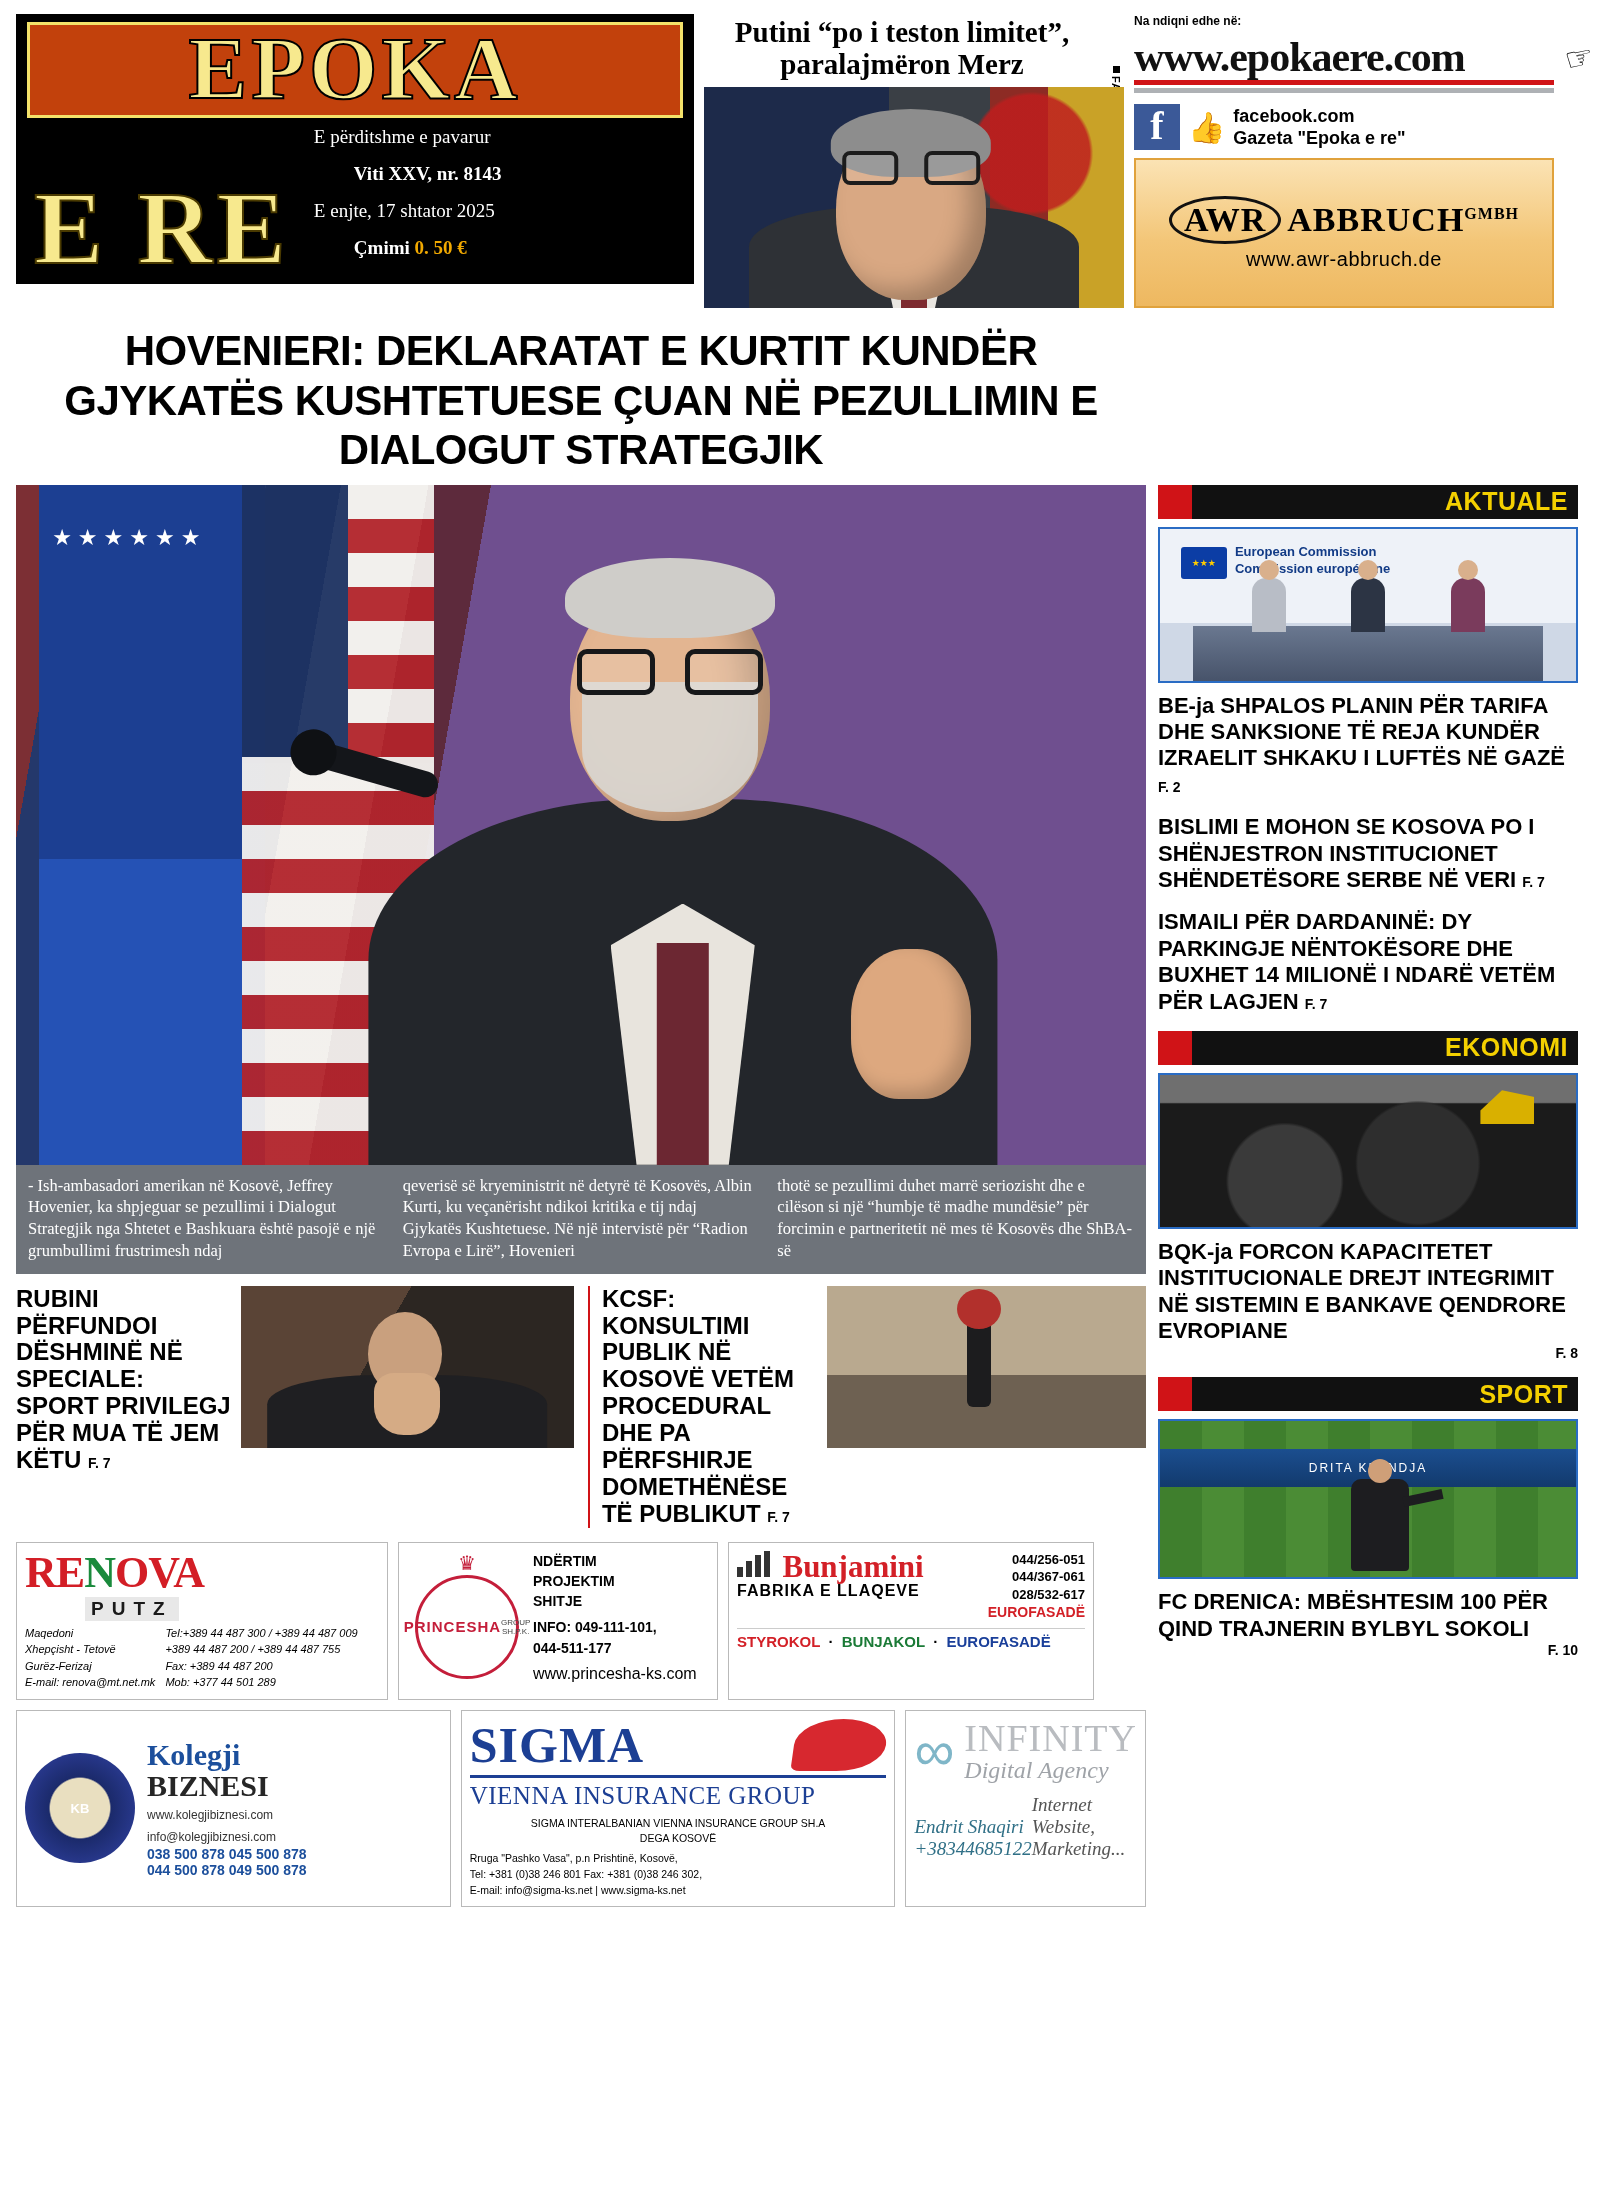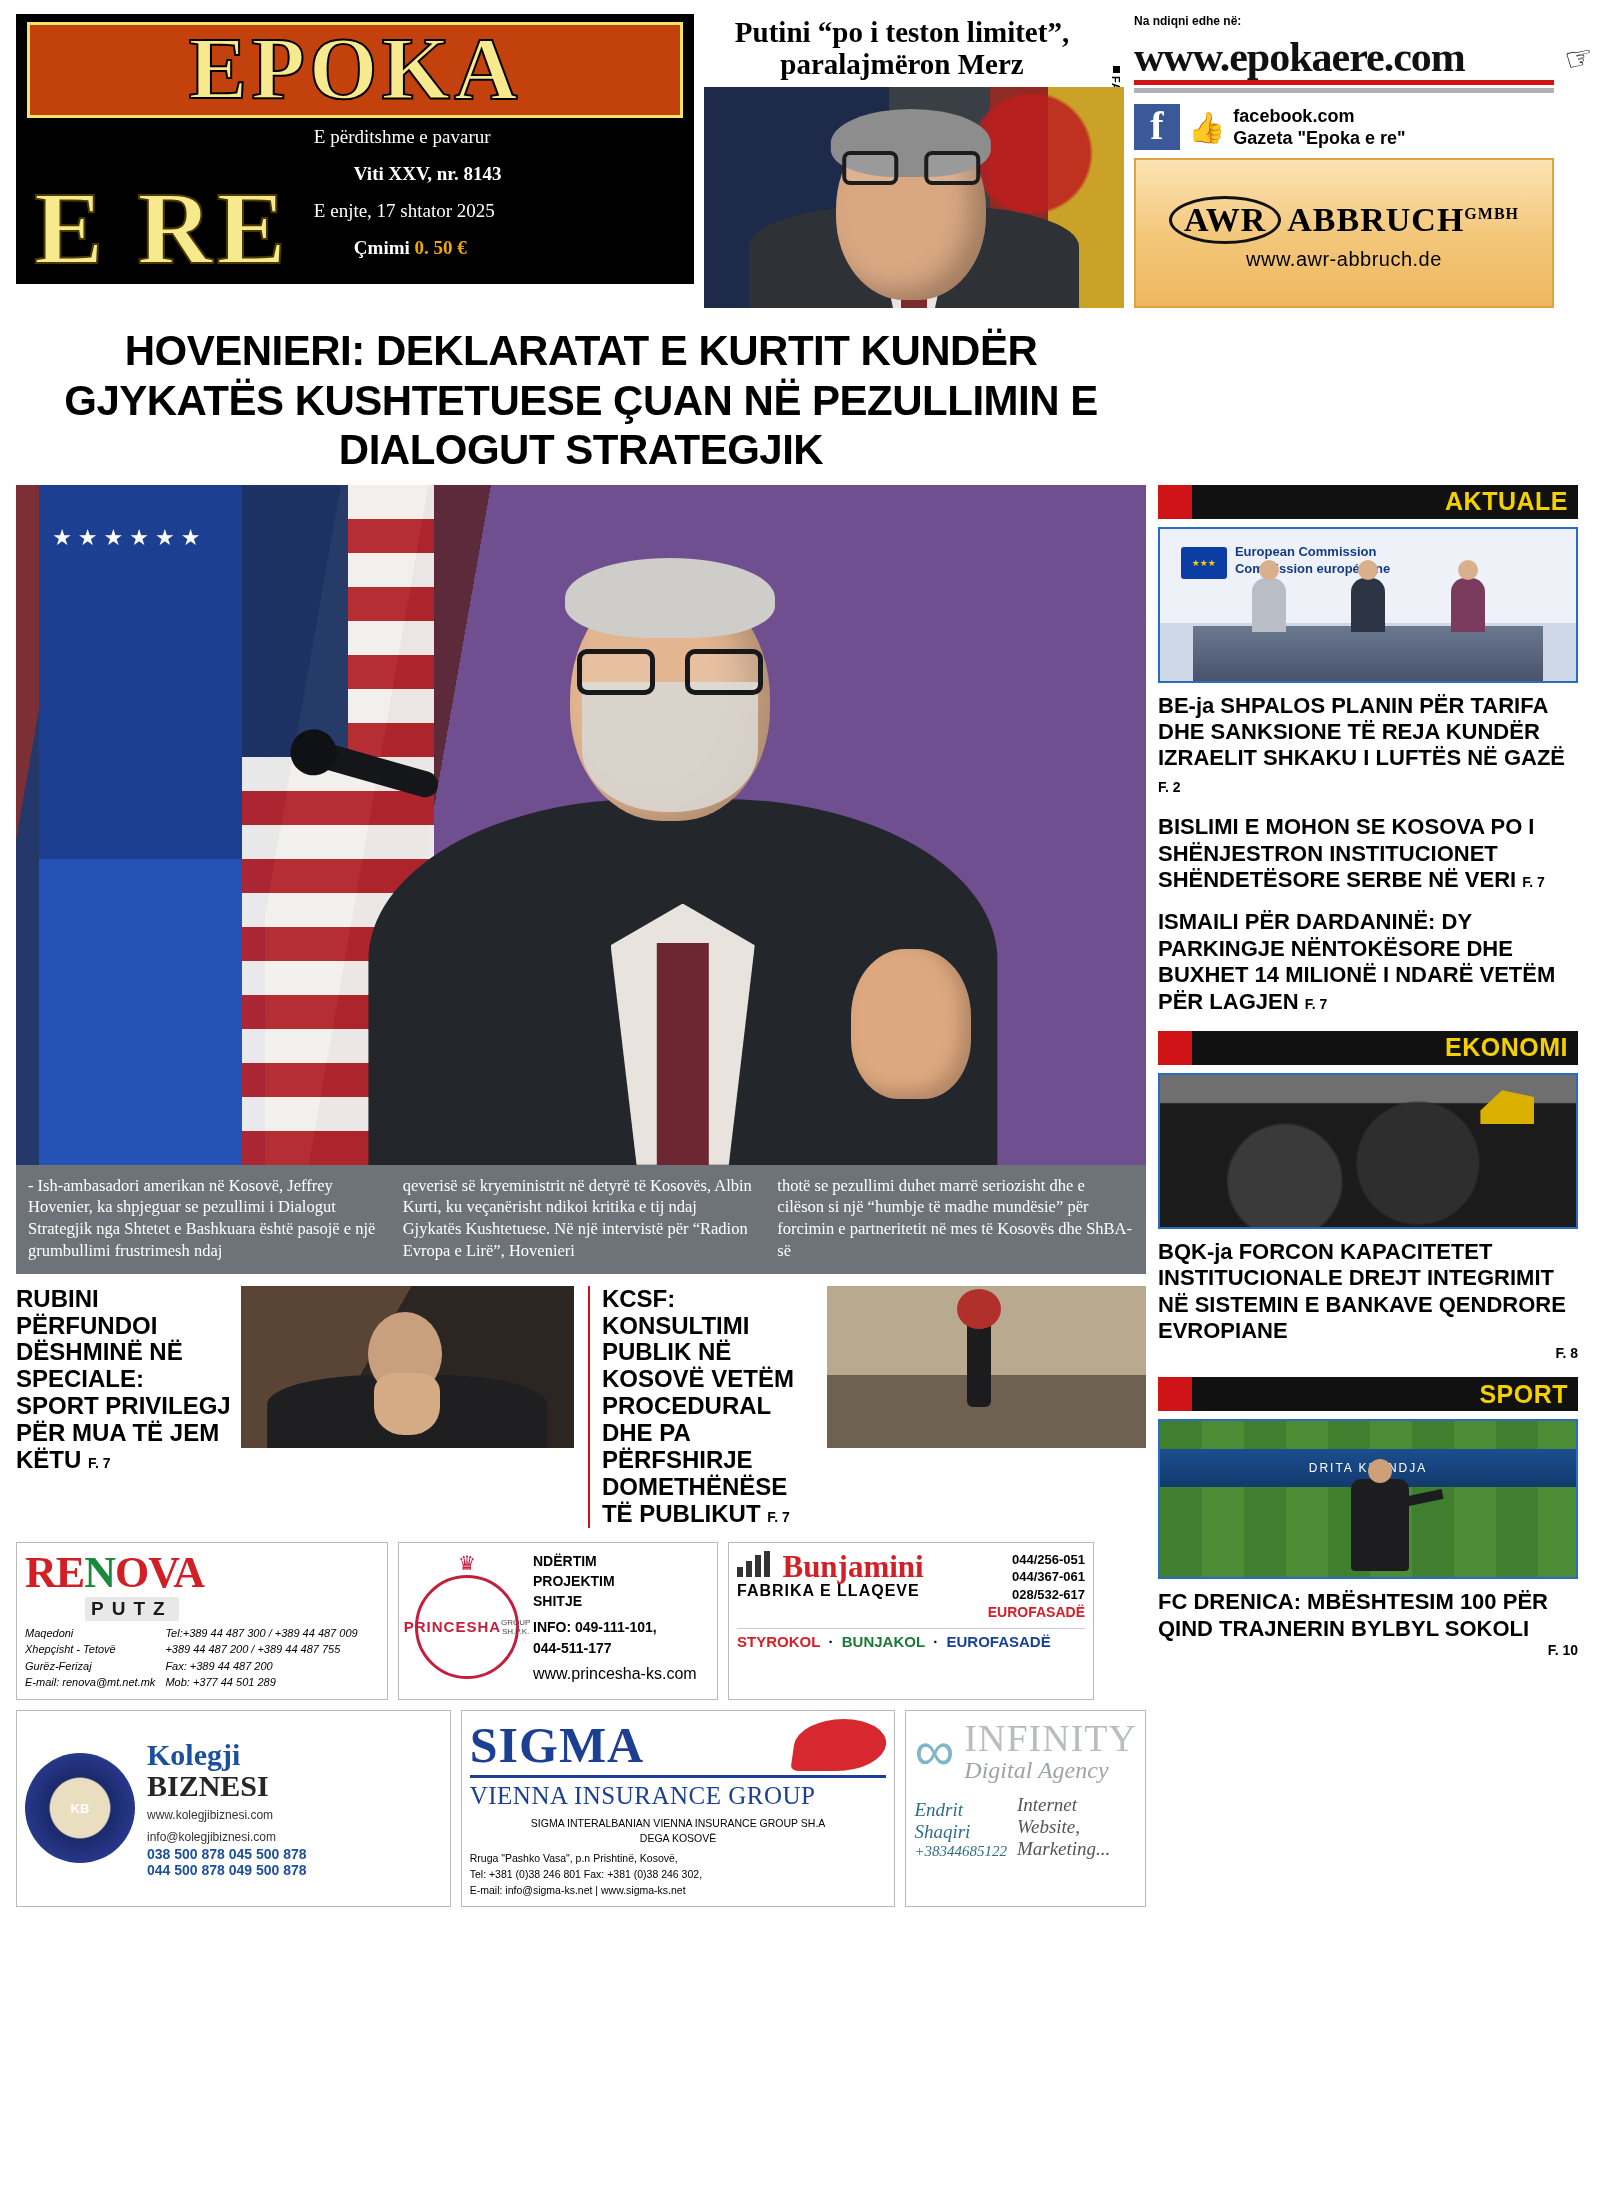--- a/index.html
+++ b/index.html
@@ -446,21 +446,21 @@
   .sigma-sub { font-family: "Liberation Serif", serif; font-size: 25px; color: #1c3f94; letter-spacing: .5px; }
   .sigma-rule { height: 3px; background: #1c3f94; margin: 4px 0 4px 0; }
   .sigma-small { font-size: 10.5px; line-height: 1.5; }
   .infinity { flex: 1; }
   .inf-logo { display: flex; align-items: center; gap: 10px; }
   .inf-mark { font-size: 56px; color: #7fb6c8; line-height: .8; }
   .inf-t1 { font-family: "Liberation Serif", serif; font-size: 38px; color: #b9bcc0; letter-spacing: 1px; line-height: 1; }
   .inf-t2 { font-family: "Liberation Serif", serif; font-style: italic; font-size: 24px; color: #9fa3a8; }
   .inf-bottom { display: flex; justify-content: space-between; align-items: flex-end; margin-top: 10px; }
   .inf-name { font-family: "Liberation Serif", serif; font-style: italic; font-size: 19px; color: #2f6f86; }
-  .inf-phone { font-family: "Liberation Serif", serif; font-style: italic; font-size: 15px; color: #2f6f86; }
+  .inf-phone { font-family: "Liberation Serif", serif; font-style: italic; font-size: 19px; color: #2f6f86; }
   .inf-tag { font-family: "Liberation Serif", serif; font-style: italic; font-size: 19px; color: #555; }
 
   
   .sec-bar {
     display: flex; align-items: stretch; height: 34px; margin-bottom: 8px;
   }
   .sec-bar .blk { flex: 1; background: #111; }
   .sec-bar .red { width: 34px; background: #d01317; }
   .sec-bar .label {
     color: #f4d000; font-weight: bold; font-size: 25px; letter-spacing: .5px;

